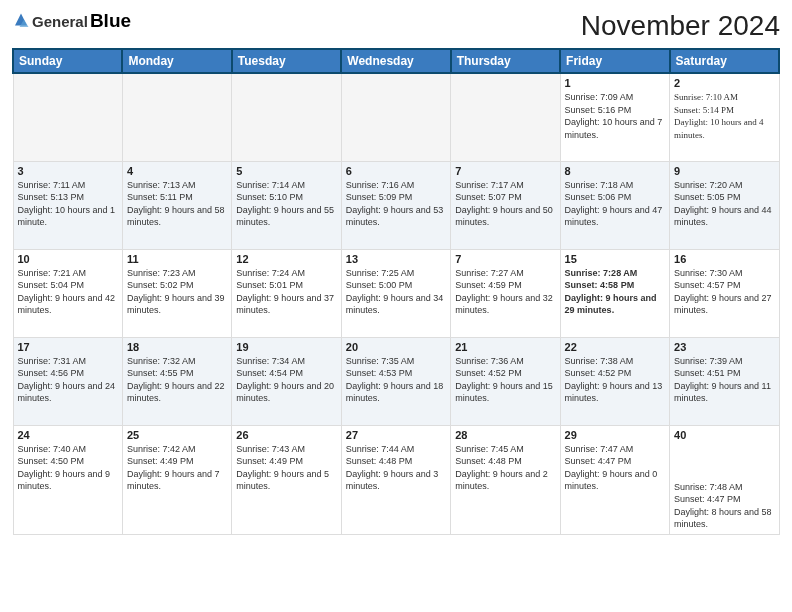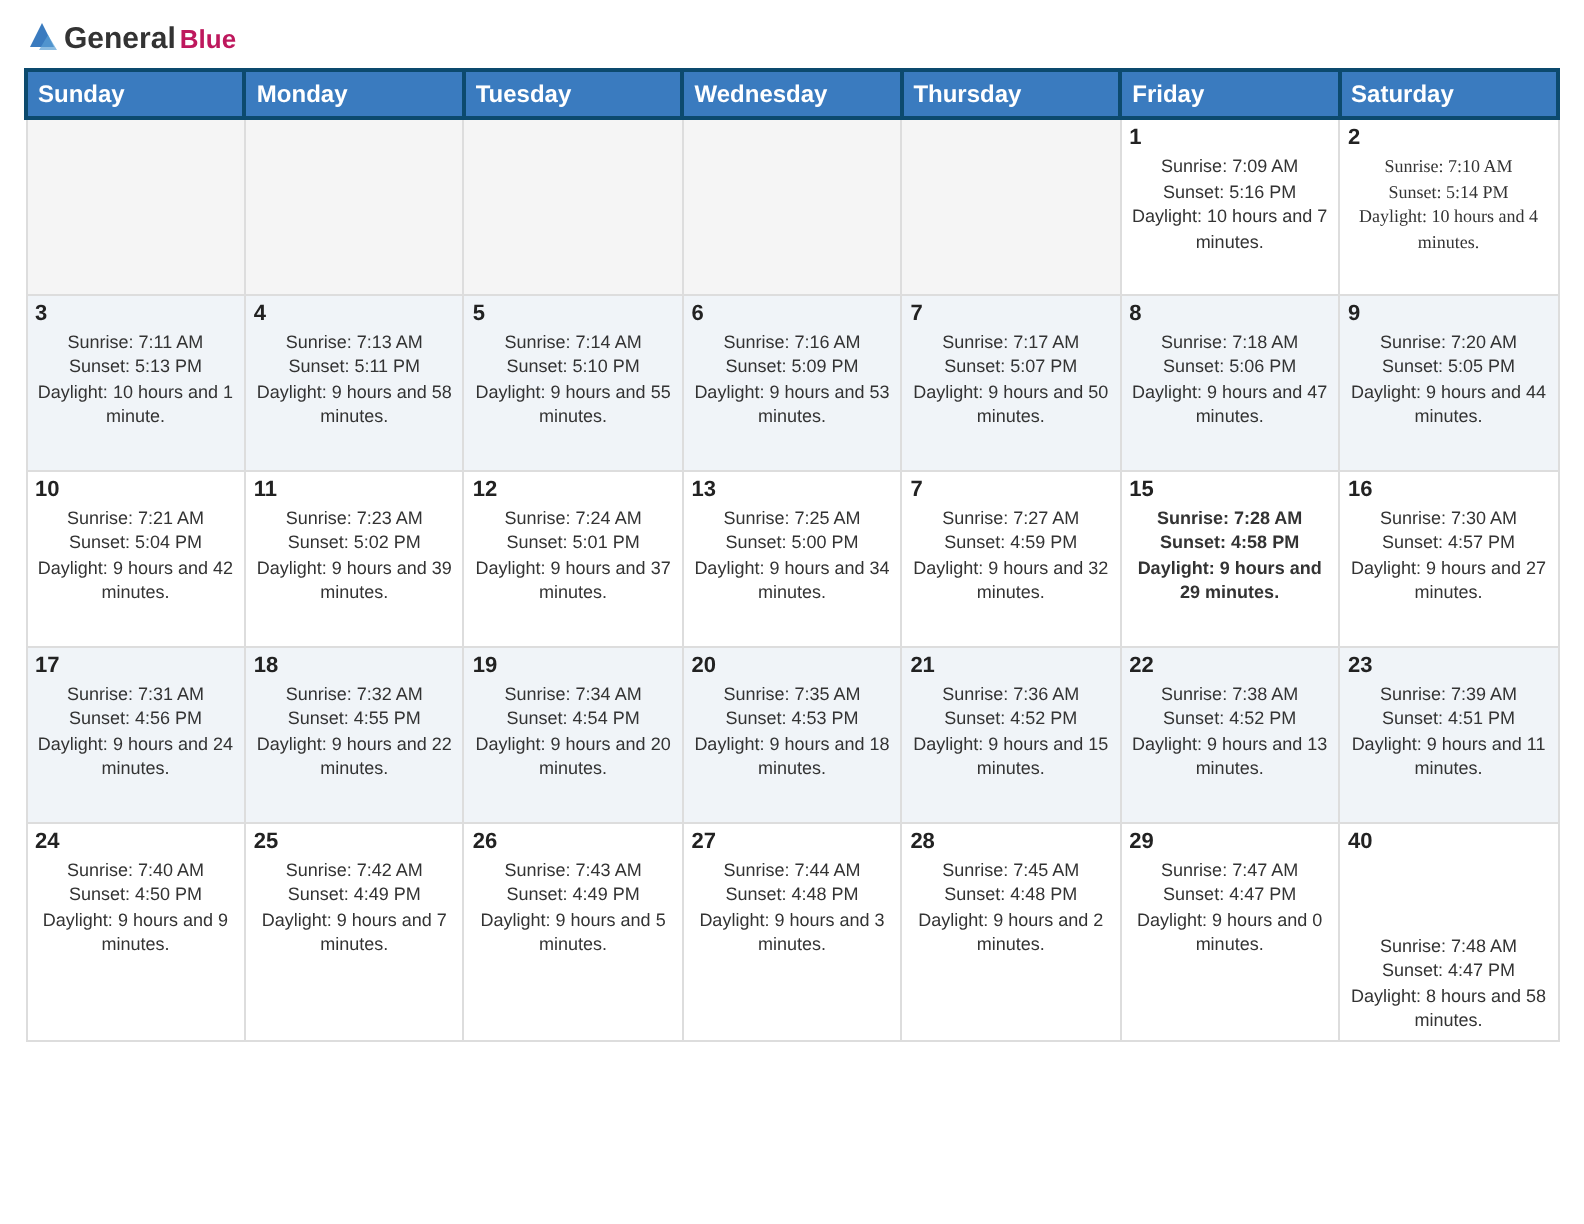--- a/index.html
+++ b/index.html
@@ -71,40 +71,40 @@
     .day-num {
       font-size: 11px;
       font-weight: bold;
       margin-bottom: 2px;
       color: #222;
     }
     .day-info {
       font-size: 9px;
       line-height: 1.4;
       color: #333;
-      text-align: center;
     }
     .row-even td {
       background: #f0f4f8;
     }
   </style>
 </head>
 <body>
 
 <div class="container">
   <div class="header-row">
     <div class="logo">
       <svg class="logo-icon" viewBox="0 0 24 24">
         <polygon points="12,2 20,18 4,18" fill="#3a7bbf"></polygon>
         <polygon points="16,10 22,20 10,20" fill="#5a9fd4" opacity="0.7"></polygon>
       </svg>
       <span style="font-size:15px;font-weight:bold;color:#333;">General</span>
-        <span style="font-size:13px;font-weight:bold;color:#be185d;">Blue</span>
+        <span style="font-size:19px;font-weight:bold;color:#000000;">Blue</span>
     </div>
     <div class="title-block">
+      <div class="month-title">November 2024</div>
     </div>
   </div>
 
   <table class="calendar">
     <thead>
       <tr>
         <th>Sunday</th>
         <th>Monday</th>
         <th>Tuesday</th>
         <th>Wednesday</th>

